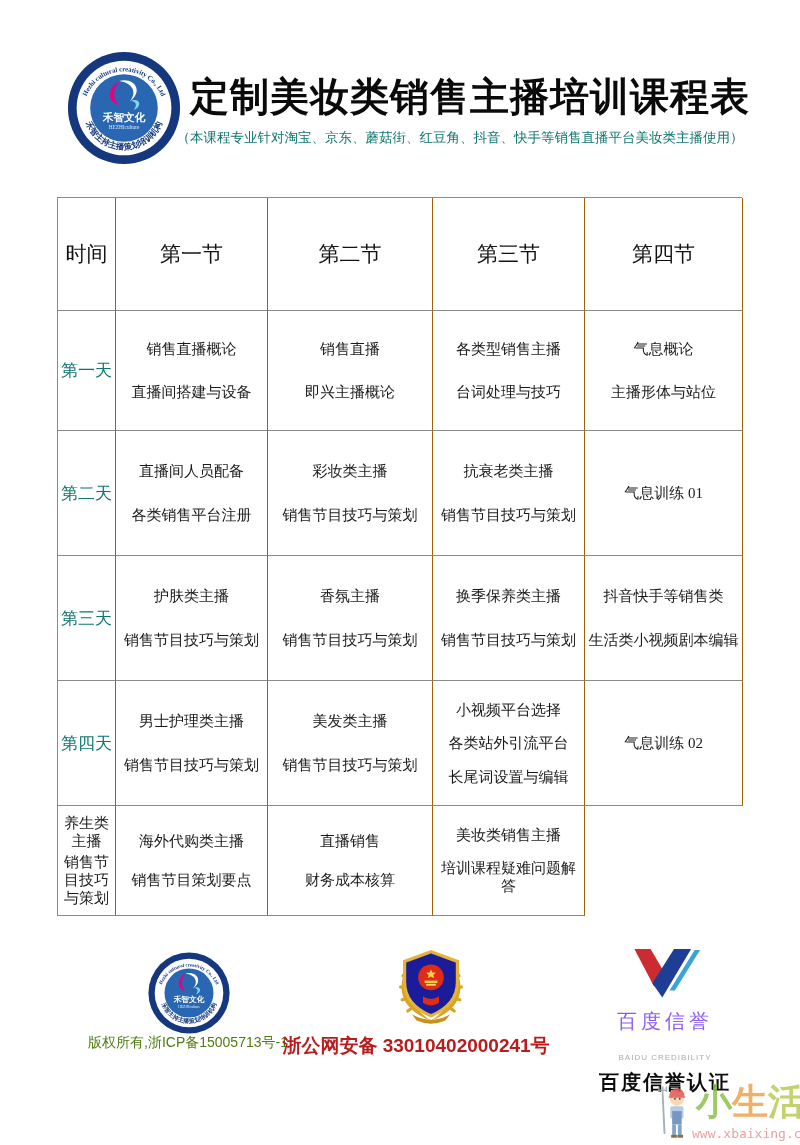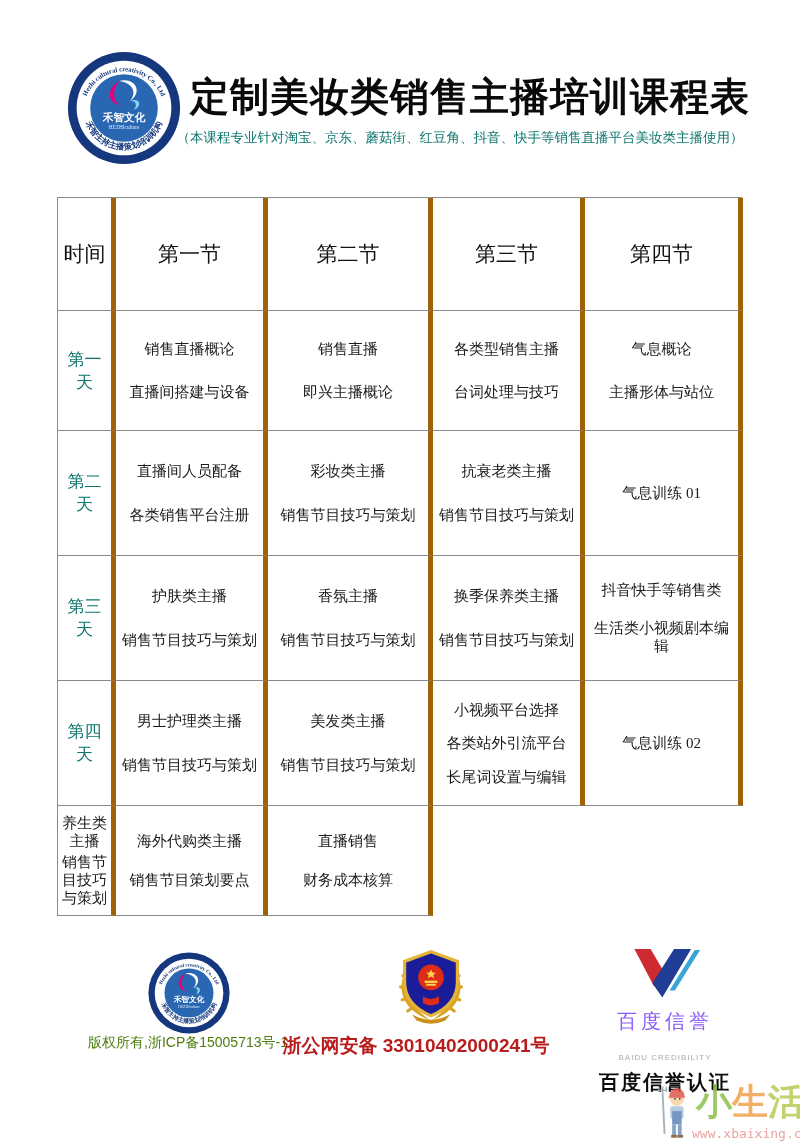--- a/index.html
+++ b/index.html
@@ -21,21 +21,21 @@
   }
   
   .course-table {
     position:absolute; left:57px; top:197px; width:685px;
     display:grid;
     grid-template-columns:58px 152px 165px 152px 158px;
     grid-template-rows:113px 120px 125px 125px 125px 110px;
     border-top:1px solid #8a8a8a; border-left:1px solid #8a8a8a;
   }
   .course-table .cell {
-    border-right:5px solid #a16207; border-bottom:1px solid #8a8a8a;
+    border-right:1px solid #a16207; border-bottom:1px solid #8a8a8a;
     display:flex; flex-direction:column; justify-content:space-evenly; align-items:center;
     text-align:center; padding:4px 2px;
   }
   .course-table .th { font-size:21px; color:#111; }
   .course-table .rowlabel { font-size:17px; color:#0f766e; }
   .course-table .body-line { font-size:15px; color:#1a1a1a; line-height:1.2; }
   
   .copyright {
     position:absolute; left:88px; top:1034px; font-family:Liberation Sans, sans-serif;
     font-size:14px; color:#4d7c0f; white-space:nowrap;
@@ -171,20 +171,24 @@
         <div class="body-line">养生类主播</div>
         <div class="body-line">销售节目技巧与策划</div>
       </div>
       <div class="cell ">
         <div class="body-line">海外代购类主播</div>
         <div class="body-line">销售节目策划要点</div>
       </div>
       <div class="cell ">
         <div class="body-line">直播销售</div>
         <div class="body-line">财务成本核算</div>
+      </div>
+      <div class="cell ">
+        <div class="body-line">美妆类销售主播</div>
+        <div class="body-line">培训课程疑难问题解答</div>
       </div>
     </div>
 
   <svg class="logo-footer" viewBox="-60 -60 120 120">
     <use href="#hezhiLogo"></use>
   </svg>
 
   <div class="copyright">版权所有,浙ICP备15005713号-1</div>
 
   <svg class="police-badge" viewBox="0 0 100 100">

